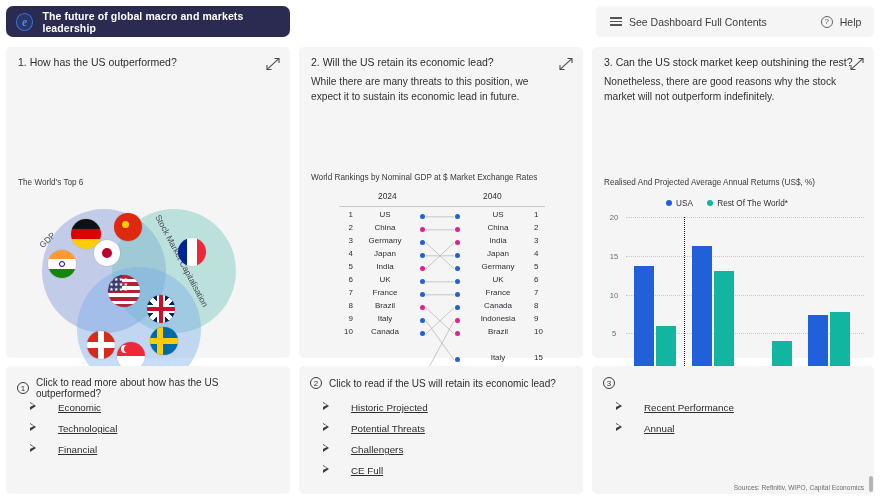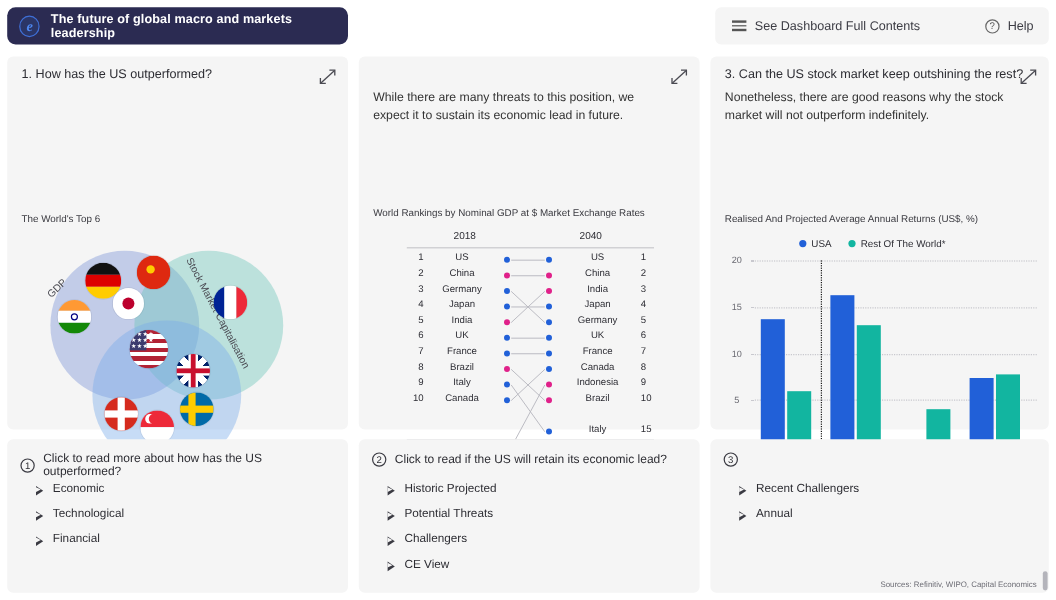--- a/index.html
+++ b/index.html
@@ -111,21 +111,21 @@
   .divider-dotted { position: absolute; border-left: 1.6px dotted #1a1a1a; }
   .xlab { position: absolute; font-size: 7.4px; color: #55555d; text-align: center; line-height: 9.5px; }
 
   
   .b-head { position: absolute; left: 11px; top: 11px; right: 10px; display: flex; align-items: center; gap: 7px; }
   .b-num {
     width: 12px; height: 12px; border-radius: 50%; border: 1px solid #3a3a42;
     font-size: 8px; color: #2d2d33; display: flex; align-items: center; justify-content: center; flex: 0 0 auto;
   }
   .b-head-txt { font-size: 10px; color: #2d2d33; }
-  .b-item { position: absolute; left: 24px; display: flex; align-items: flex-end; gap: 8px; font-size: 9.8px; color: #2d2d33; }
+  .b-item { position: absolute; left: 24px; display: flex; align-items: flex-start; gap: 22px; font-size: 9.8px; color: #2d2d33; text-decoration: underline; }
   .tri-o {
     width: 6px; height: 8px; position: relative;
   }
   .tri-o::before {
     content:""; position:absolute; left:0; top:0; width:0; height:0;
     border-top: 4px solid transparent; border-bottom: 4px solid transparent; border-left: 6px solid #3a3a42;
   }
   .tri-o::after {
     content:""; position:absolute; left:0; top:1.3px; width:0; height:0;
     border-top: 2.7px solid transparent; border-bottom: 2.7px solid transparent; border-left: 4px solid #f5f5f5;
@@ -228,31 +228,32 @@
           <div class="flag" style="left: 134px; top: 132px; width: 28px; height: 28px;">
             <span style="left:0;top:0;width:100%;height:100%;background:#006aa7"></span>
             <span style="left:0;top:40%;width:100%;height:20%;background:#fecc00"></span>
             <span style="left:26%;top:0;width:20%;height:100%;background:#fecc00"></span>
           </div>
         </div>
     </div>
   </div>
 
   <div class="panel p-top2">
+    <div class="q-title">2. Will the US retain its economic lead?</div>
     <div class="q-sub">While there are many threats to this position, we expect it to sustain its economic lead in future.</div>
     <svg class="expand" viewBox="0 0 16 16">
       <path d="M9.5 2.5H14V7" fill="none" stroke="#4a4a52" stroke-width="1.1"></path>
       <path d="M6.5 13.5H2V9" fill="none" stroke="#4a4a52" stroke-width="1.1"></path>
       <path d="M13.6 2.9L2.4 13.1" fill="none" stroke="#4a4a52" stroke-width="1.1"></path>
     </svg>
     <div class="chart-label" style="top:126px">World Rankings by Nominal GDP at $ Market Exchange Rates</div>
 
     <div class="rank-wrap">
       <div class="rank-head">
-        <span class="rk-y1">2018</span>
+        <span class="rk-y1">2024</span>
         <span class="rk-y2">2040</span>
       </div>
       <div class="rank-rule"></div>
       <svg class="lines" id="rank-lines">
           <line x1="95" y1="25.8" x2="123" y2="25.8" stroke="#b9b9c0" stroke-width="0.8"></line>
           <line x1="95" y1="38.8" x2="123" y2="38.8" stroke="#b9b9c0" stroke-width="0.8"></line>
           <line x1="95" y1="51.8" x2="123" y2="77.8" stroke="#b9b9c0" stroke-width="0.8"></line>
           <line x1="95" y1="64.8" x2="123" y2="64.8" stroke="#b9b9c0" stroke-width="0.8"></line>
           <line x1="95" y1="77.8" x2="123" y2="51.8" stroke="#b9b9c0" stroke-width="0.8"></line>
           <line x1="95" y1="90.8" x2="123" y2="90.8" stroke="#b9b9c0" stroke-width="0.8"></line>
@@ -462,33 +463,33 @@
         <div class="b-item" style="top: 57px;">
           <span class="tri-o"></span>
           <span>Potential Threats</span>
         </div>
         <div class="b-item" style="top: 78px;">
           <span class="tri-o"></span>
           <span>Challengers</span>
         </div>
         <div class="b-item" style="top: 99px;">
           <span class="tri-o"></span>
-          <span>CE View</span>
+          <span>CE Full</span>
         </div>
       </div>
   </div>
 
   <div class="panel p-bot3">
     <div class="b-head">
       <span class="b-num">3</span>
     </div>
     <div id="b3-items">
         <div class="b-item" style="top: 36px;">
           <span class="tri-o"></span>
-          <span>Recent Challengers</span>
+          <span>Recent Performance</span>
         </div>
         <div class="b-item" style="top: 57px;">
           <span class="tri-o"></span>
           <span>Annual</span>
         </div>
       </div>
     <div class="sources">Sources: Refinitiv, WIPO, Capital Economics</div>
     <div class="scroll-thumb"></div>
   </div>
 

